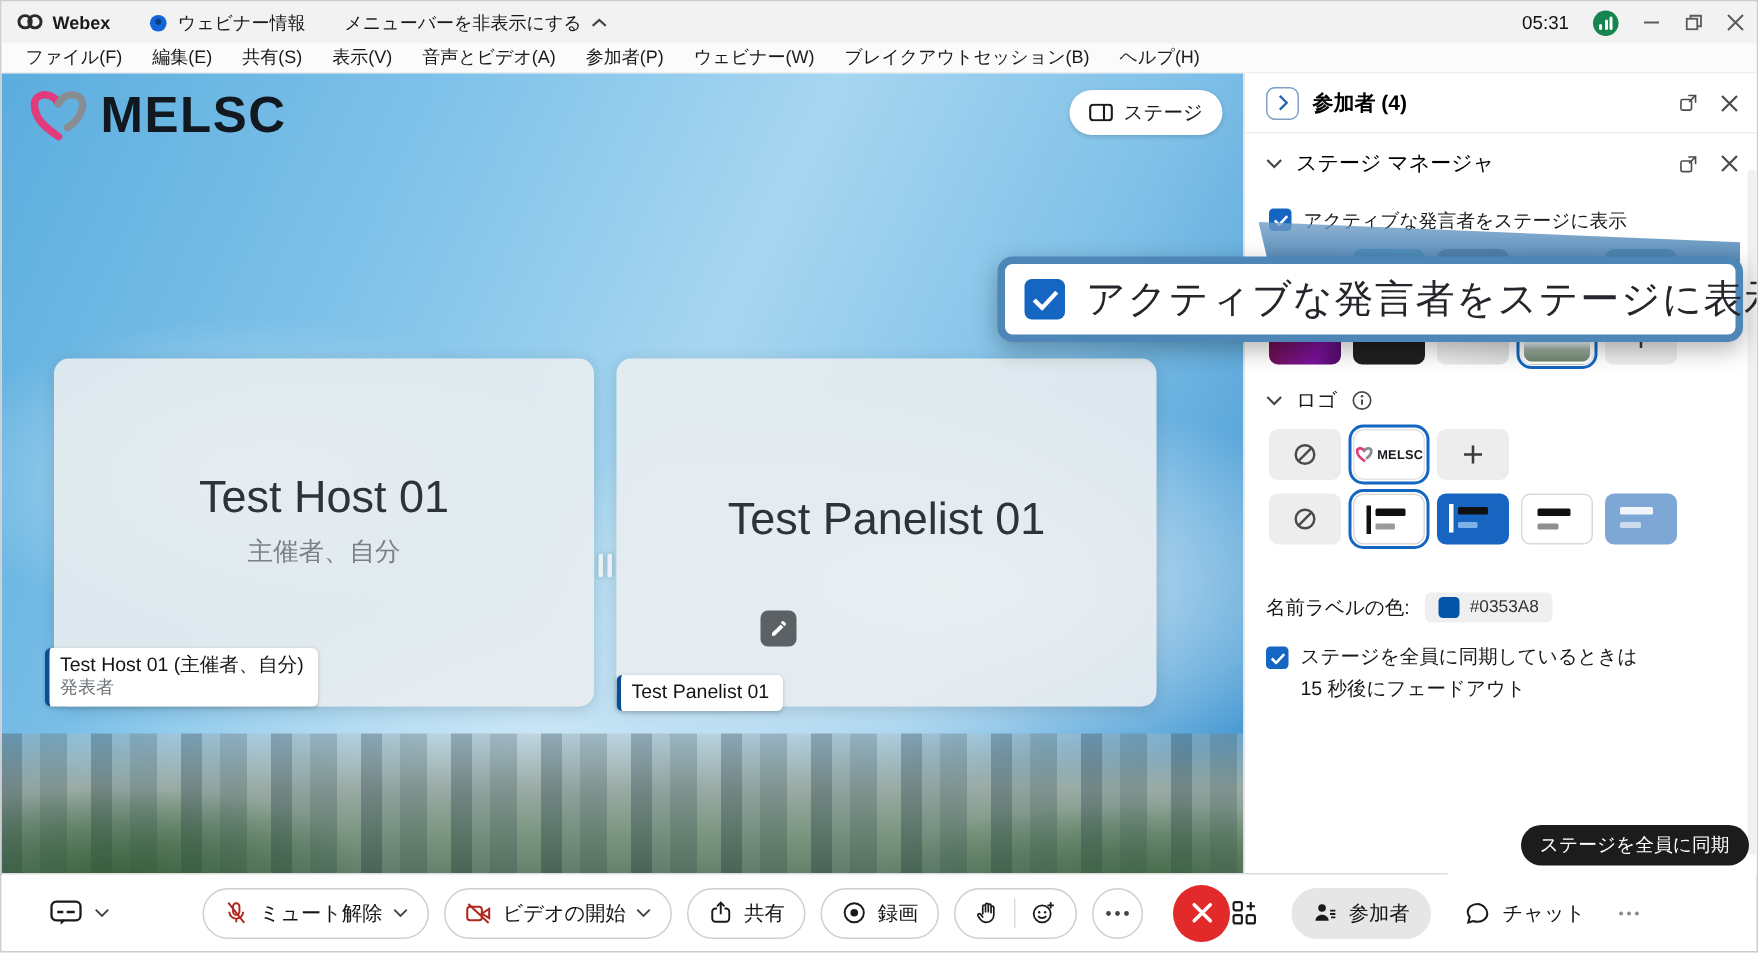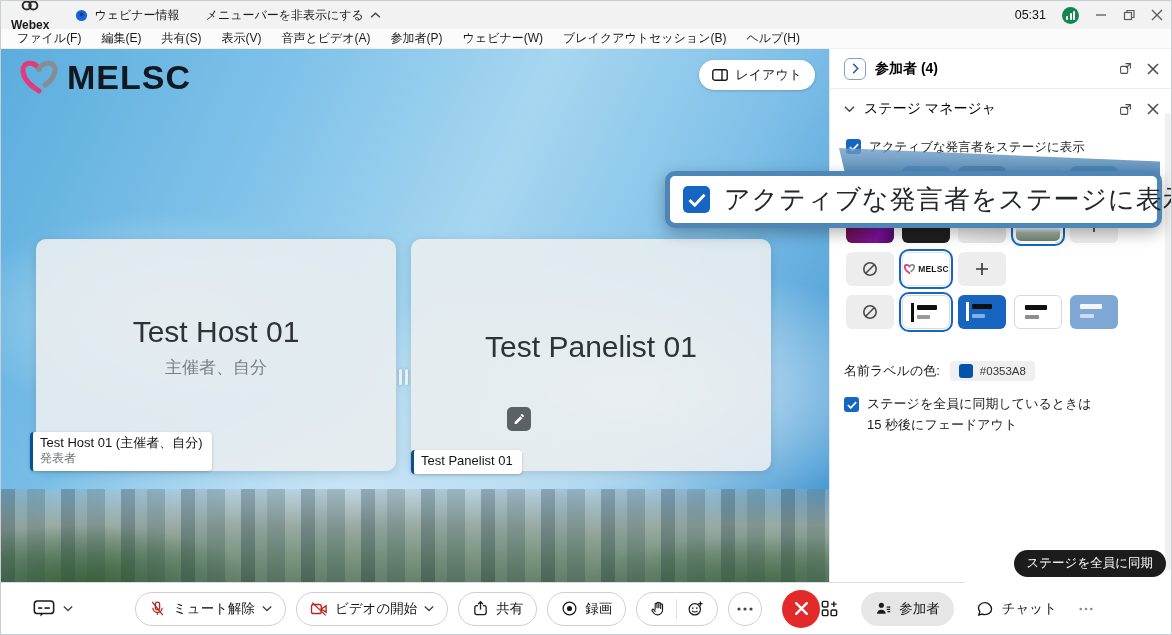--- a/index.html
+++ b/index.html
@@ -1,21 +1,21 @@
 <!DOCTYPE html>
 <html><head>
 <meta charset="utf-8">
 <style>
   html,body{margin:0;padding:0;background:#d7dde2;font-family:"Liberation Sans","DejaVu Sans",sans-serif;-webkit-font-smoothing:antialiased;}
   *{box-sizing:border-box;white-space:nowrap;}
   #app{position:relative;width:1172px;height:635px;background:#fff;overflow:hidden;border:1px solid #c9ced3;}
 
   
   .titlebar{position:absolute;left:0;top:0;width:1172px;height:28px;background:#f2f2f2;display:flex;align-items:center;padding:0 10px;font-size:12px;color:#1a1a1a;}
-  .titlebar .brand{display:flex;align-items:center;gap:6px;font-weight:700;flex-direction:column;}
+  .titlebar .brand{display:flex;align-items:flex-start;gap:6px;font-weight:700;}
   .tb-item{display:flex;align-items:center;gap:6px;margin-left:26px;}
   .tb-right{margin-left:auto;display:flex;align-items:center;gap:16px;}
   .clock{font-size:12.5px;color:#111;}
   .conn-badge{width:17px;height:17px;border-radius:50%;background:#17854F;display:flex;align-items:flex-end;justify-content:center;gap:1.5px;padding-bottom:4px;}
   .conn-badge i{display:block;width:2px;background:#fff;border-radius:1px;}
   .winbtn{color:#5a5a5a;display:flex;align-items:center;}
 
   
   .menubar{position:absolute;left:0;top:28px;width:1172px;height:20px;background:#fbfbfb;display:flex;align-items:center;padding:0 6px;font-size:12px;color:#1a1a1a;border-bottom:1px solid #eee;}
   .menubar span{padding:0 10px;cursor:default;}
@@ -193,21 +193,21 @@
       <span class="word">MELSC</span>
     </div>
 
     <div class="layout-btn">
       <span>
         <svg width="16" height="12" viewBox="0 0 16 12">
             <rect x="0.8" y="0.8" width="14.4" height="10.4" rx="2" fill="none" stroke="#1a1a1a" stroke-width="1.4"></rect>
             <line x1="10" y1="0.8" x2="10" y2="11.2" stroke="#1a1a1a" stroke-width="1.4"></line>
           </svg>
       </span>
-      <span>レイアウト</span>
+      <span>ステージ</span>
     </div>
 
     <div class="tile" style="left:35px;top:190px;">
       <div class="tile-center">
         <div class="tile-name">Test Host 01</div>
         <div class="tile-sub">主催者、自分</div>
       </div>
       <div class="name-label" style="left:-6px;bottom:0;">
         <div class="l1">Test Host 01 (主催者、自分)</div>
         <div class="l2">発表者</div>
@@ -309,20 +309,35 @@
         <span class="swatch sw-black"></span>
         <span class="swatch sw-light1"></span>
         <span class="swatch sw-sky selected"></span>
         <span class="swatch">
           <svg width="16" height="16" viewBox="0 0 16 16">
               <path d="M8 2v12 M2 8h12" stroke="#3a3a3a" stroke-width="1.7"></path>
             </svg>
         </span>
       </div>
 
+      <div class="sect-head">
+        <span>
+          <svg width="11" height="8" viewBox="0 0 12 8">
+              <polyline points="1,1.5 6,6.5 11,1.5" fill="none" stroke="#444" stroke-width="1.6"></polyline>
+            </svg>
+        </span>
+        <span>ロゴ</span>
+        <span>
+          <svg width="14" height="14" viewBox="0 0 16 16">
+              <circle cx="8" cy="8" r="6.6" fill="none" stroke="#4a4a4a" stroke-width="1.3"></circle>
+              <circle cx="8" cy="4.8" r="1" fill="#4a4a4a"></circle>
+              <line x1="8" y1="7.2" x2="8" y2="11.3" stroke="#4a4a4a" stroke-width="1.5"></line>
+            </svg>
+        </span>
+      </div>
       <div class="swatch-row">
         <span class="swatch">
           <svg width="16" height="16" viewBox="0 0 16 16">
               <circle cx="8" cy="8" r="6.2" fill="none" stroke="#4a4a4a" stroke-width="1.6"></circle>
               <line x1="3.8" y1="12.2" x2="12.2" y2="3.8" stroke="#4a4a4a" stroke-width="1.6"></line>
             </svg>
         </span>
         <span class="swatch logo-swatch selected">
           <svg width="13" height="12" viewBox="0 0 44 40">
               <path d="M22 12 C17 3, 5 5, 6 14 C7 24, 15 29, 22 34" fill="none" stroke="#E23A7A" stroke-width="6" stroke-linecap="round"></path>

